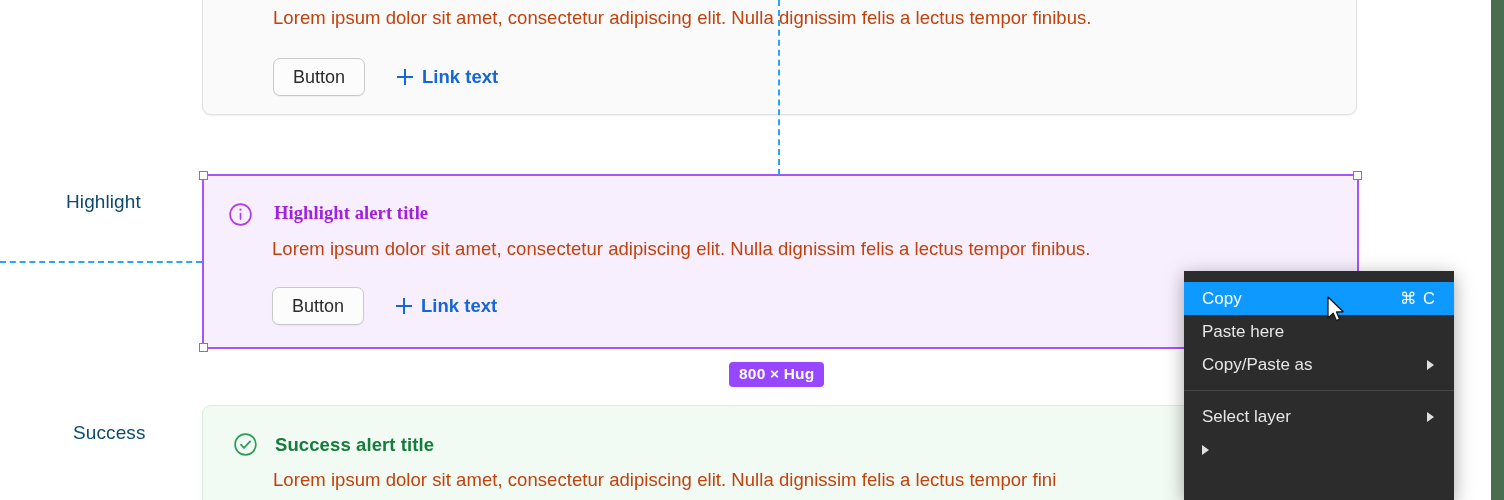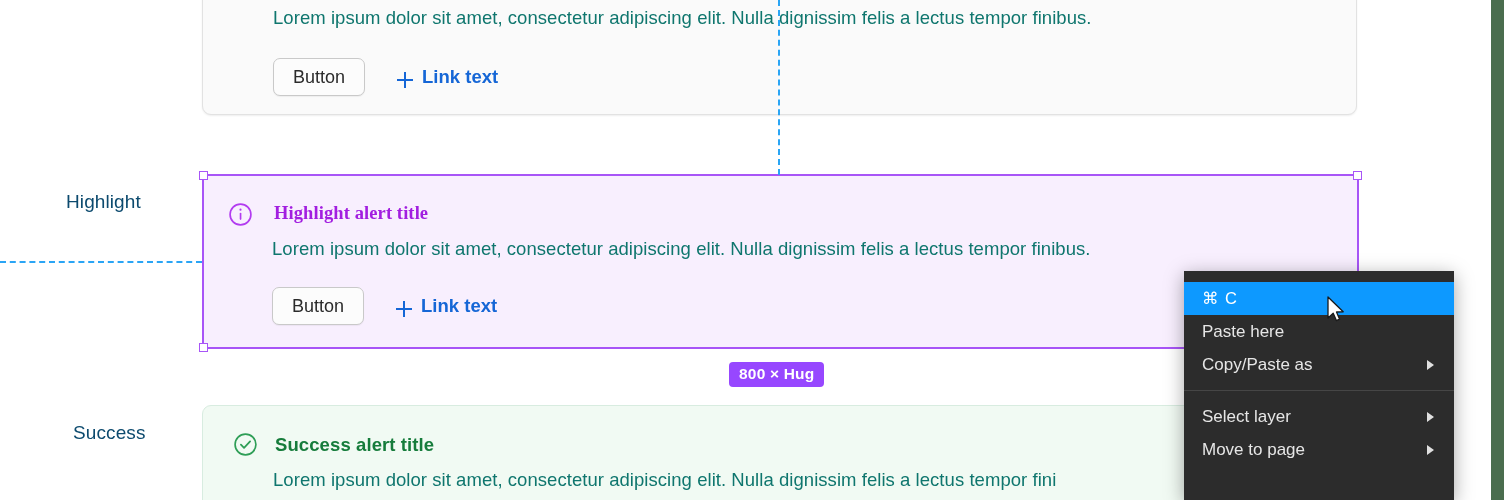--- a/index.html
+++ b/index.html
@@ -56,21 +56,21 @@
     left: 72px;
     font-size: 18.5px;
     font-weight: bold;
     letter-spacing: 0.1px;
     white-space: nowrap;
   }
   .alert-body {
     position: absolute;
     left: 70px;
     font-size: 18.5px;
-    color: #0f766e;
+    color: #c2410c;
     white-space: nowrap;
     letter-spacing: 0.05px;
   }
   .alert-actions {
     position: absolute;
     left: 70px;
     display: flex;
     align-items: center;
     gap: 32px;
   }
@@ -84,21 +84,21 @@
     border: 1px solid #c9c9c9;
     border-radius: 7px;
     background: #fcfcfc;
     color: #2b2b2b;
     font-size: 18px;
     box-shadow: 0 1px 1px rgba(0,0,0,0.05);
     cursor: default;
   }
   .linkwrap {
     display: inline-flex;
-    align-items: flex-end;
+    align-items: center;
     gap: 9px;
     color: #1566d6;
     font-size: 18.5px;
     font-weight: bold;
     cursor: default;
   }
   .plus-icon {
     display: inline-block;
     width: 16px; height: 16px;
     position: relative;
@@ -314,36 +314,36 @@
           <path d="M7.6 12.2 L10.6 15.2 L16.4 9.1" stroke="#2E9E56" stroke-width="1.7" stroke-linecap="round" stroke-linejoin="round"></path>
         </svg>
       </span>
       <div class="alert-title">Success alert title</div>
       <div class="alert-body">Lorem ipsum dolor sit amet, consectetur adipiscing elit. Nulla dignissim felis a lectus tempor fini</div>
     </div>
   </div>
 
   <div id="context-menu">
     <div class="menu-item selected">
+      <span class="menu-label">Copy</span>
       <span class="menu-shortcut">⌘ C</span>
     </div>
     <div class="menu-item">
       <span class="menu-label">Paste here</span>
     </div>
     <div class="menu-item">
       <span class="menu-label">Copy/Paste as</span>
       <span class="submenu-arrow"></span>
     </div>
     <div class="menu-sep"></div>
     <div class="menu-item">
       <span class="menu-label">Select layer</span>
       <span class="submenu-arrow"></span>
     </div>
     <div class="menu-item">
-      <span class="menu-label">Move to page</span>
       <span class="submenu-arrow"></span>
     </div>
   </div>
 
   <div id="cursor">
     <svg width="20" height="30" viewBox="0 0 20 30">
       <path d="M1,1 L1,22 L6.2,17.2 L9.4,24.6 L12.6,23.2 L9.5,16 L16.2,15.8 Z" fill="#ffffff" stroke="#1a1a1a" stroke-width="1.3" stroke-linejoin="round"></path>
     </svg>
   </div>
 

